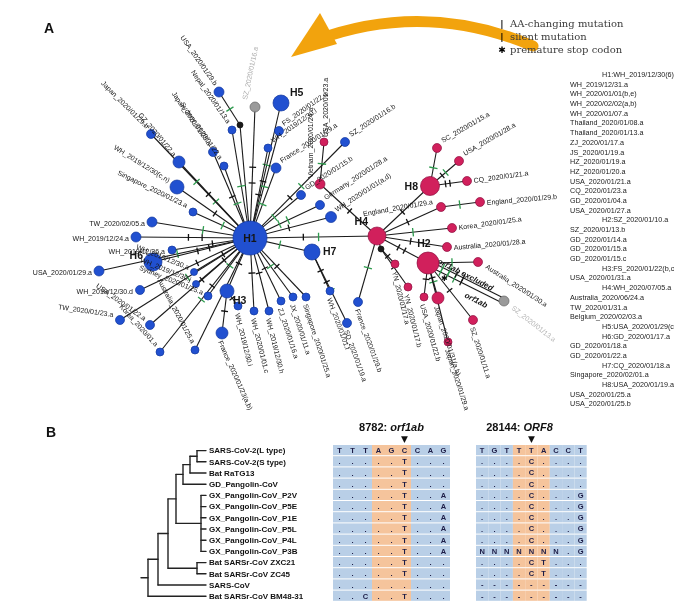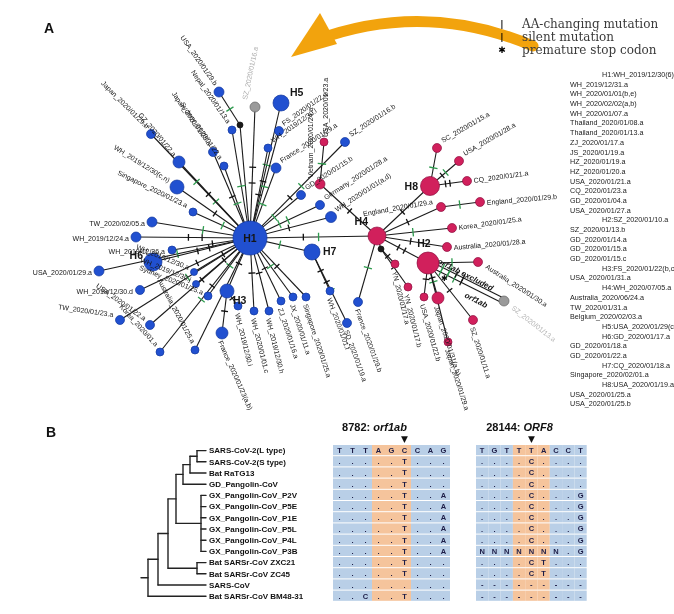--- a/index.html
+++ b/index.html
@@ -5,21 +5,21 @@
   html,body{margin:0;padding:0;background:#fff;}
   body{width:674px;height:614px;position:relative;overflow:hidden;
        font-family:"Liberation Sans",sans-serif;}
   #stage{position:absolute;left:0;top:0;width:674px;height:614px;}
   svg{position:absolute;left:0;top:0;}
   .panel-label{position:absolute;font-size:14px;font-weight:bold;color:#111;}
   #legend{position:absolute;left:497px;top:17px;font-family:"DejaVu Serif",serif;}
   .legend-row{display:flex;align-items:center;height:13px;}
   .legend-glyph{width:10px;text-align:center;font-weight:bold;font-size:9px;
                 font-family:"DejaVu Sans",sans-serif;}
-  .legend-text{font-size:12px;color:#3a3a3a;margin-left:15px;}
+  .legend-text{font-size:10px;color:#3a3a3a;margin-left:3px;}
   #hlist{position:absolute;left:556px;top:70px;font-size:7.2px;color:#1a1a1a;}
   #hlist .hl{height:9.7px;line-height:9.7px;white-space:nowrap;padding-left:46px;}
   #hlist .ind{padding-left:14px;}
   .aln-header{position:absolute;top:421px;height:13px;text-align:center;
               font-size:11px;font-weight:bold;color:#111;white-space:nowrap;}
   .aln-header .gene{font-style:italic;}
 </style>
 </head>
 <body>
 
@@ -909,21 +909,21 @@
       <div class="hl">H6:GD_2020/01/17.a</div>
       <div class="hl ind">GD_2020/01/18.a</div>
       <div class="hl ind">GD_2020/01/22.a</div>
       <div class="hl">H7:CQ_2020/01/18.a</div>
       <div class="hl ind">Singapore_2020/02/01.a</div>
       <div class="hl">H8:USA_2020/01/19.a</div>
       <div class="hl ind">USA_2020/01/25.a</div>
       <div class="hl ind">USA_2020/01/25.b</div>
     </div>
 
-  <div class="aln-header" style="left:316px;width:117px;">
+  <div class="aln-header" style="left:333px;width:117px;">
     <span>8782:</span>
     <span class="gene">orf1ab</span>
   </div>
   <div class="aln-header" style="left:464px;width:111px;">
     <span>28144:</span>
     <span class="gene">ORF8</span>
   </div>
 </div>
 
 </body></html>

